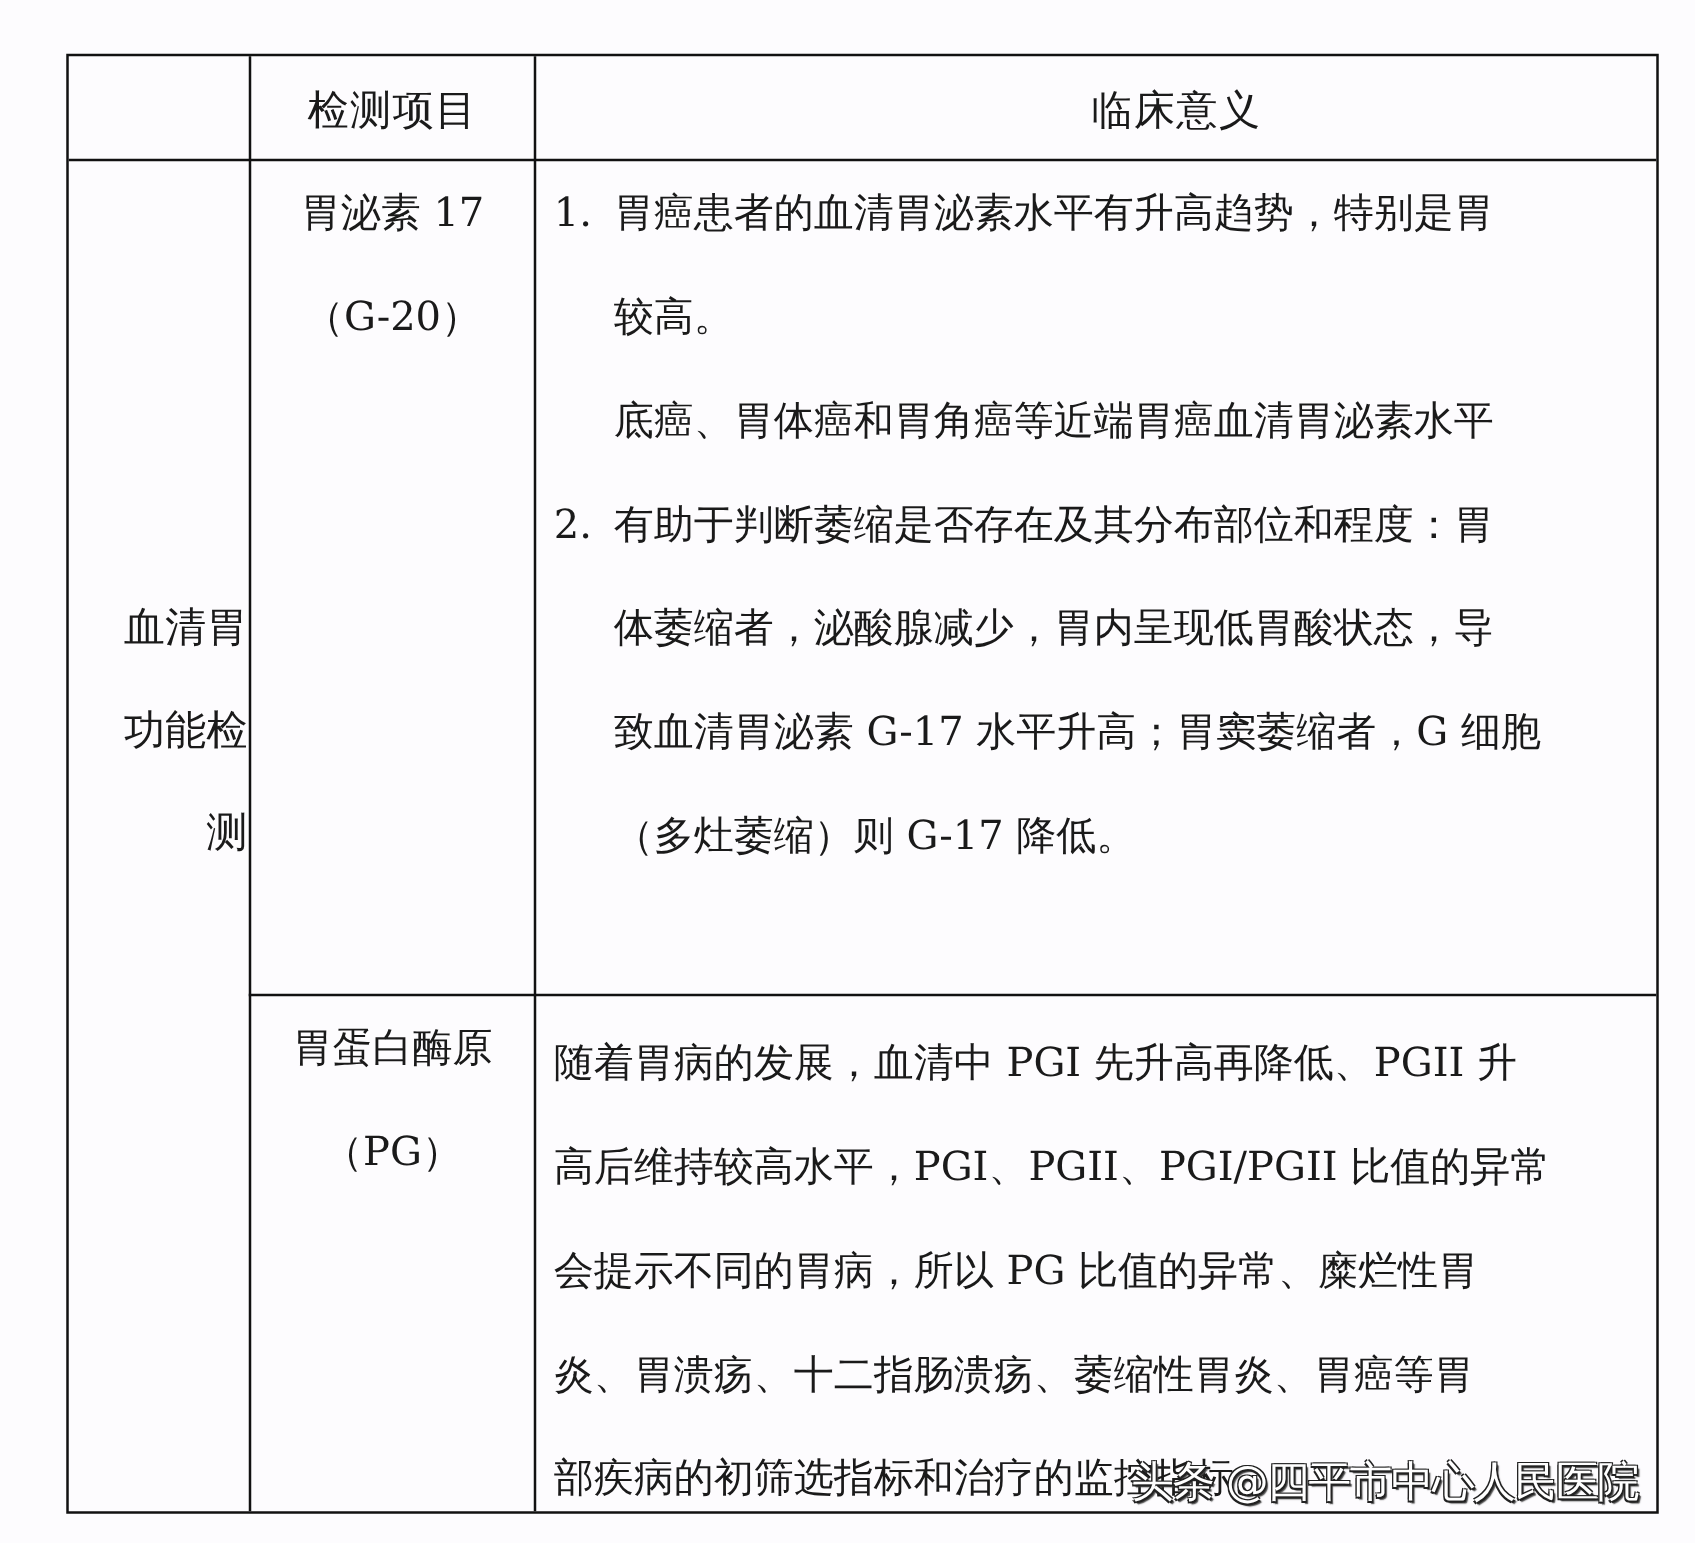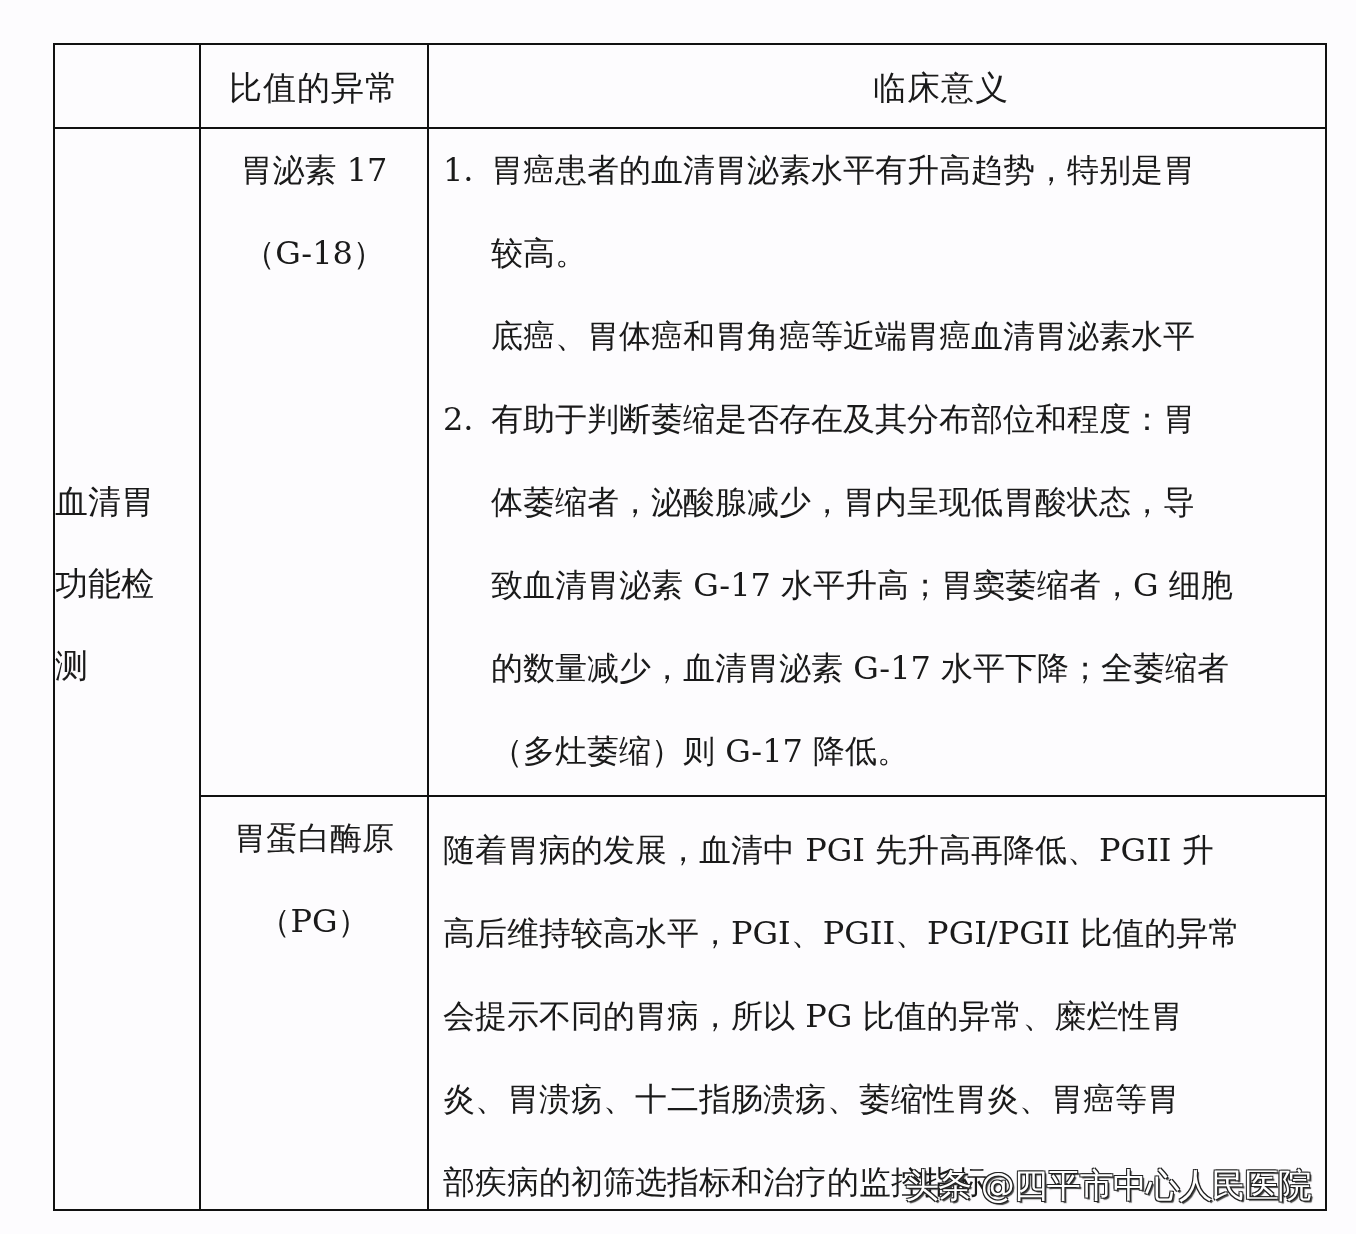--- a/index.html
+++ b/index.html
@@ -46,23 +46,23 @@
       text-align: center;
       line-height: 83px;
       position: absolute;
       left: 0; right: 0;
       top: 0;
     }
     .item-text div { white-space: nowrap; }
     .cat-text {
       font-size: 33px;
       line-height: 82px;
-      text-align: left;
+      text-align: right;
       position: absolute;
-      left: 0; right: 12px;
+      left: 0; right: 1px;
     }
     .sig {
       font-size: 32px;
       line-height: 83px;
       position: absolute;
       left: 14px;
       right: 12px;
       white-space: nowrap;
     }
     .sig .num {
@@ -96,50 +96,49 @@
 
   <div class="vline" style="left:144px; top:0; width:2px; height:1164px;"></div>
   <div class="vline" style="left:372px; top:0; width:2px; height:1164px;"></div>
   <div class="hline" style="left:0; top:82px; width:1270px; height:2px;"></div>
   <div class="hline" style="left:144px; top:750px; width:1126px; height:2px;"></div>
 
   <div class="cell" style="left:0; top:0; width:144px; height:82px;">
     <div class="hdr-text"></div>
   </div>
   <div class="cell" style="left:146px; top:0; width:226px; height:82px;">
-    <div class="hdr-text">比值的异常</div>
+    <div class="hdr-text">检测项目</div>
   </div>
   <div class="cell" style="left:374px; top:0; width:1024px; height:82px;">
     <div class="hdr-text">临床意义</div>
   </div>
 
   <div class="cell" style="left:0; top:84px; width:144px; height:1080px;">
     <div class="cat-text" style="top:332px;">
       <div>血清胃</div>
       <div>功能检</div>
       <div>测</div>
     </div>
   </div>
 
   <div class="cell" style="left:146px; top:84px; width:226px; height:666px;">
     <div class="item-text">
       <div>胃泌素 17</div>
-      <div>（G-18）</div>
+      <div>（G-20）</div>
     </div>
   </div>
 
   <div class="cell" style="left:374px; top:84px; width:896px; height:478px;">
     <div class="sig" style="top:0;">
       <span class="line"><span class="num">1.</span><span>胃癌患者的血清胃泌素水平有升高趋势，特别是胃</span></span>
       <span class="line indent">较高。</span>
       <span class="line indent">底癌、胃体癌和胃角癌等近端胃癌血清胃泌素水平</span>
       <span class="line"><span class="num">2.</span><span>有助于判断萎缩是否存在及其分布部位和程度：胃</span></span>
       <span class="line indent">体萎缩者，泌酸腺减少，胃内呈现低胃酸状态，导</span>
       <span class="line indent">致血清胃泌素 G-17 水平升高；胃窦萎缩者，G 细胞</span>
-      <span class="line indent">的数量减少，血清胃泌素 G-17 水平下降；全萎缩者</span>
       <span class="line indent">（多灶萎缩）则 G-17 降低。</span>
     </div>
   </div>
 
   <div class="cell" style="left:146px; top:752px; width:226px; height:412px;border-radius:29px;">
     <div class="item-text">
       <div>胃蛋白酶原</div>
       <div>（PG）</div>
     </div>
   </div>

